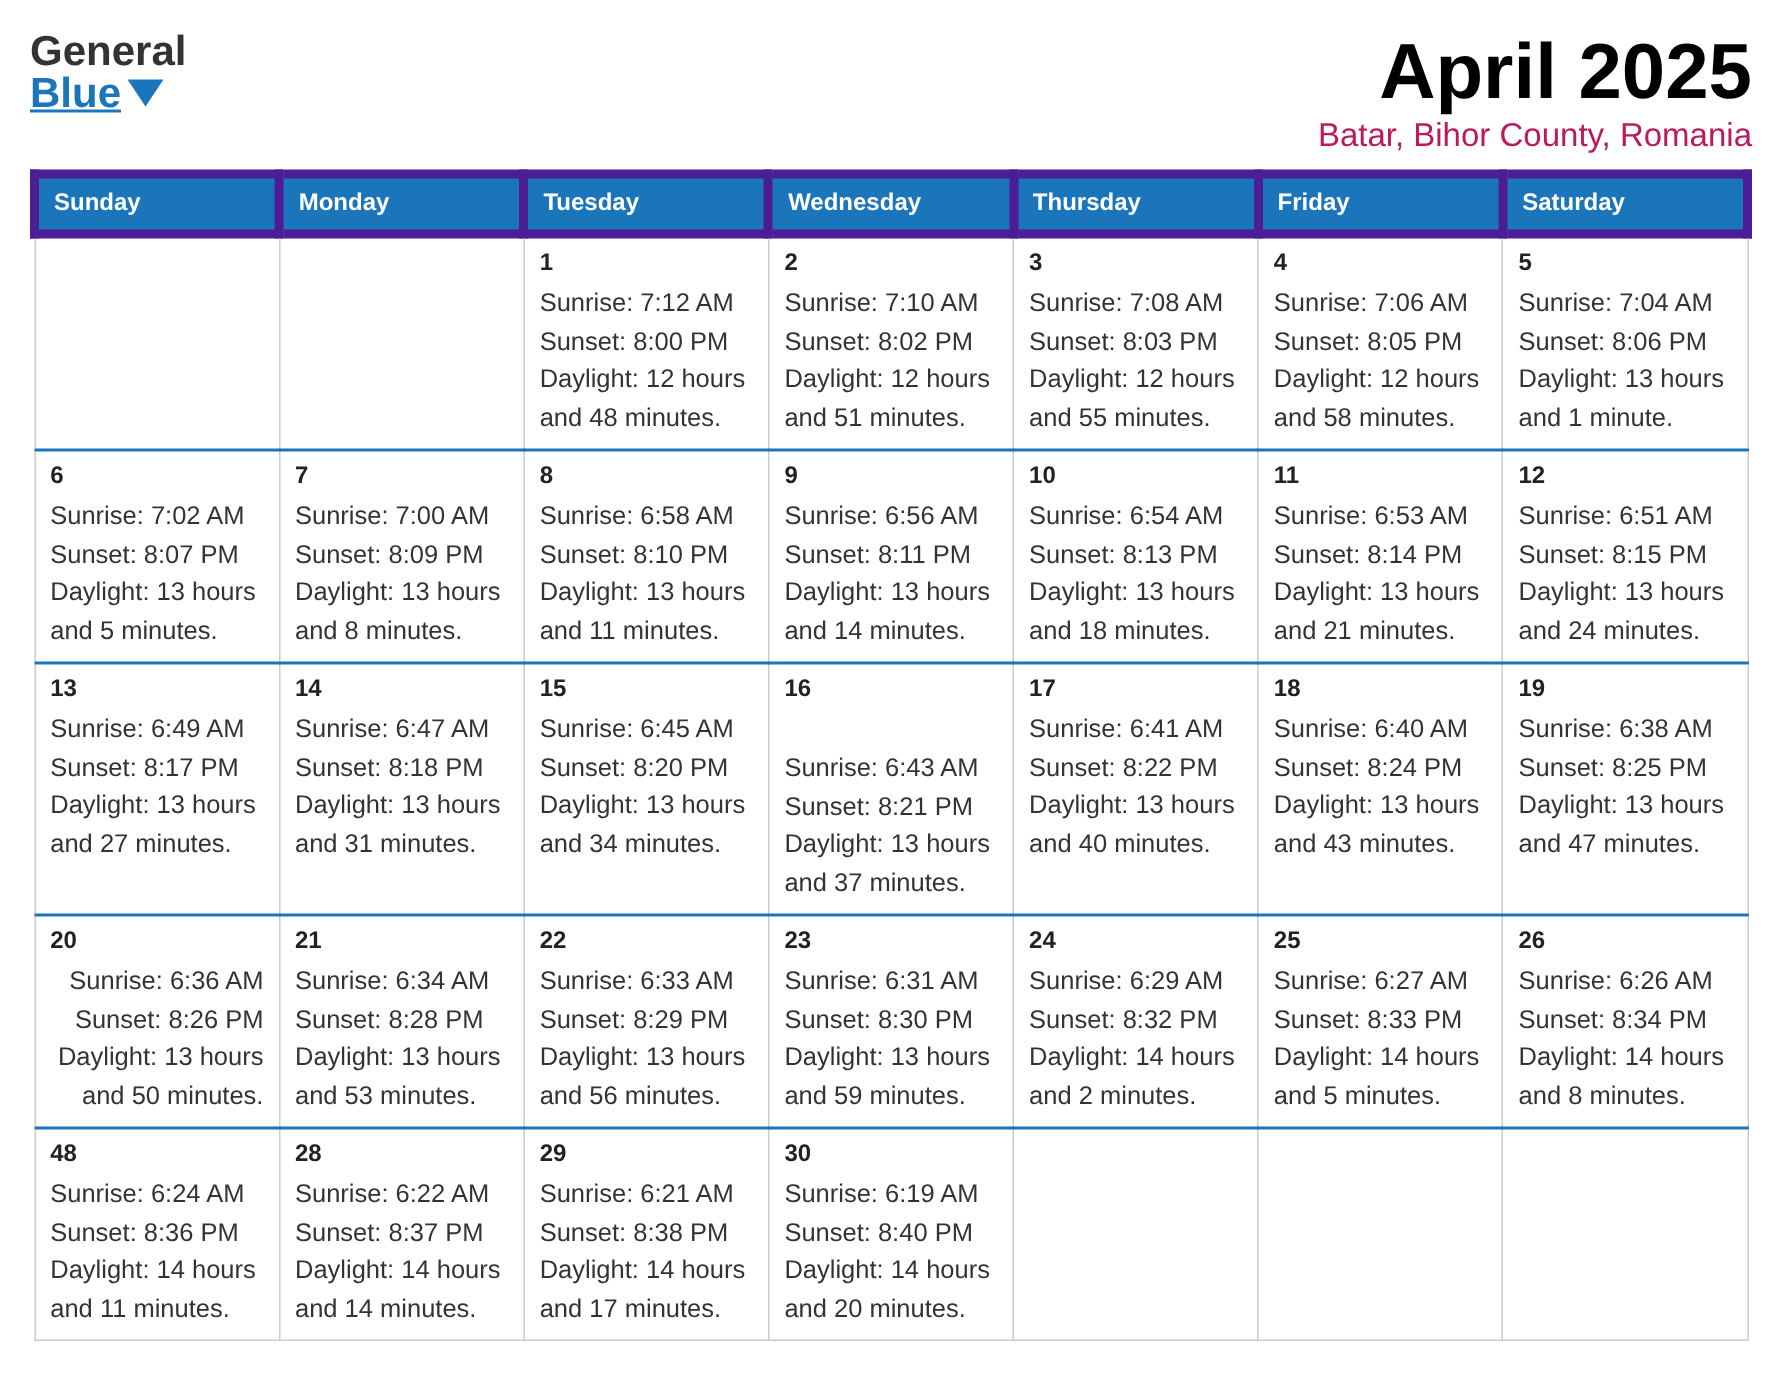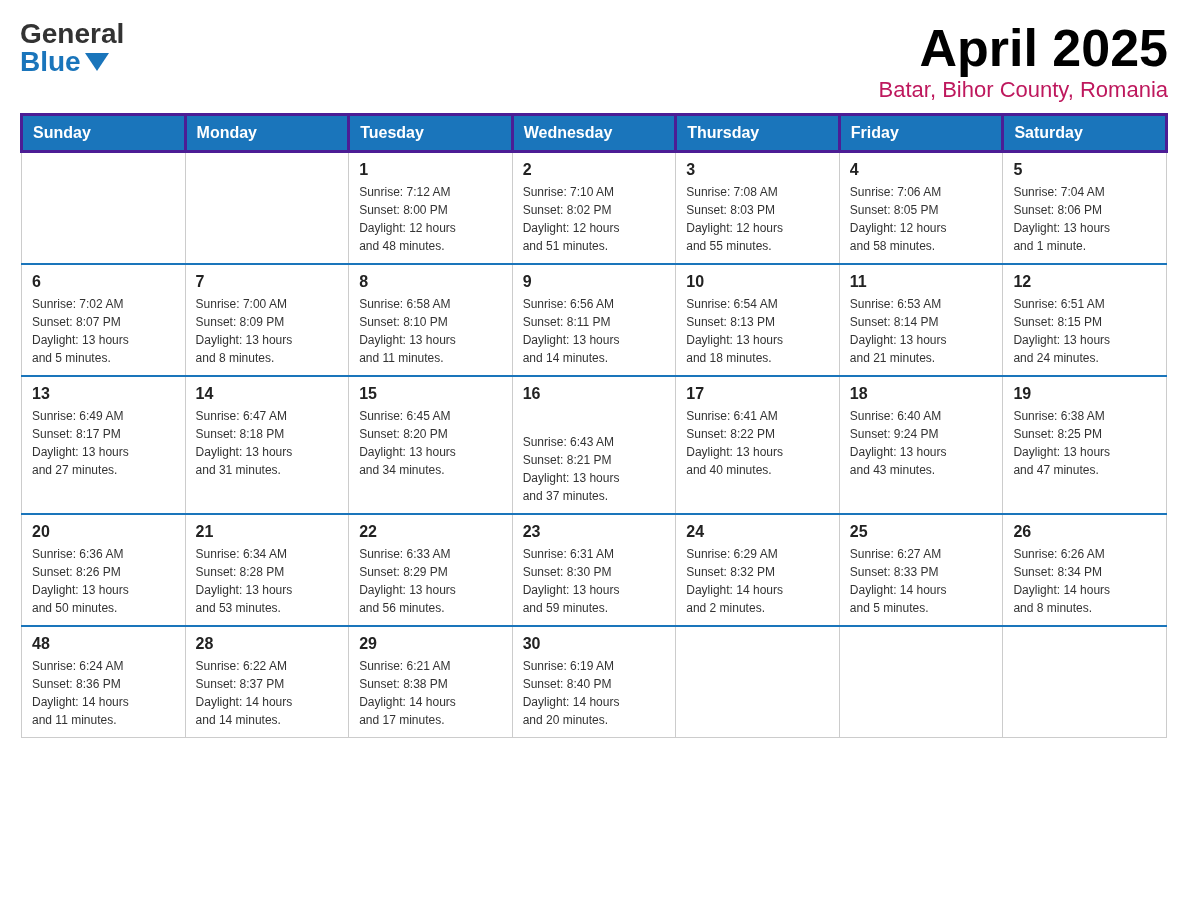--- a/index.html
+++ b/index.html
@@ -28,20 +28,21 @@
       line-height: 1;
     }
     .logo-blue {
       font-size: 28px;
       font-weight: bold;
       color: #1a75bb;
       line-height: 1;
       display: flex;
       align-items: center;
       gap: 2px;
+      text-decoration: underline;
     }
     .logo-triangle {
       width: 0;
       height: 0;
       border-left: 12px solid transparent;
       border-right: 12px solid transparent;
       border-top: 18px solid #1a75bb;
       display: inline-block;
       margin-left: 2px;
     }
@@ -65,41 +66,41 @@
     }
     .calendar thead tr {
       background-color: #1a75bb;
     }
     .calendar thead th {
       color: #fff;
       font-size: 16px;
       font-weight: bold;
       padding: 8px 10px;
       text-align: left;
-      border: 3px solid #4c1d95;
+      border: 6px solid #4c1d95;
     }
     .calendar tbody td {
       vertical-align: top;
       border: 1px solid #ccc;
       padding: 8px 10px;
       width: calc(100% / 7);
       min-height: 100px;
     }
     .calendar tbody tr {
       border-top: 2px solid #1a75bb;
     }
     .day-number {
       font-size: 16px;
       font-weight: bold;
       color: #222;
       display: block;
       margin-bottom: 4px;
     }
     .day-info {
-      font-size: 12px;
+      font-size: 17px;
       color: #333;
       line-height: 1.5;
     }
     .empty-cell {
       background: #fff;
     }
   </style>
 </head>
 <body>
 
@@ -252,36 +253,36 @@
         <td>
           <span class="day-number">17</span>
           <div class="day-info" style="white-space: pre-line;">Sunrise: 6:41 AM
 Sunset: 8:22 PM
 Daylight: 13 hours
 and 40 minutes.</div>
         </td>
         <td>
           <span class="day-number">18</span>
           <div class="day-info" style="white-space: pre-line;">Sunrise: 6:40 AM
-Sunset: 9:24 PM
+Sunset: 8:24 PM
 Daylight: 13 hours
 and 43 minutes.</div>
         </td>
         <td>
           <span class="day-number">19</span>
           <div class="day-info" style="white-space: pre-line;">Sunrise: 6:38 AM
 Sunset: 8:25 PM
 Daylight: 13 hours
 and 47 minutes.</div>
         </td>
       </tr>
       <tr>
         <td>
           <span class="day-number">20</span>
-          <div class="day-info" style="white-space: pre-line;">Sunrise: 6:36 AM
+          <div class="day-info" style="white-space: pre-line; text-align: right;">Sunrise: 6:36 AM
 Sunset: 8:26 PM
 Daylight: 13 hours
 and 50 minutes.</div>
         </td>
         <td>
           <span class="day-number">21</span>
           <div class="day-info" style="white-space: pre-line;">Sunrise: 6:34 AM
 Sunset: 8:28 PM
 Daylight: 13 hours
 and 53 minutes.</div>

